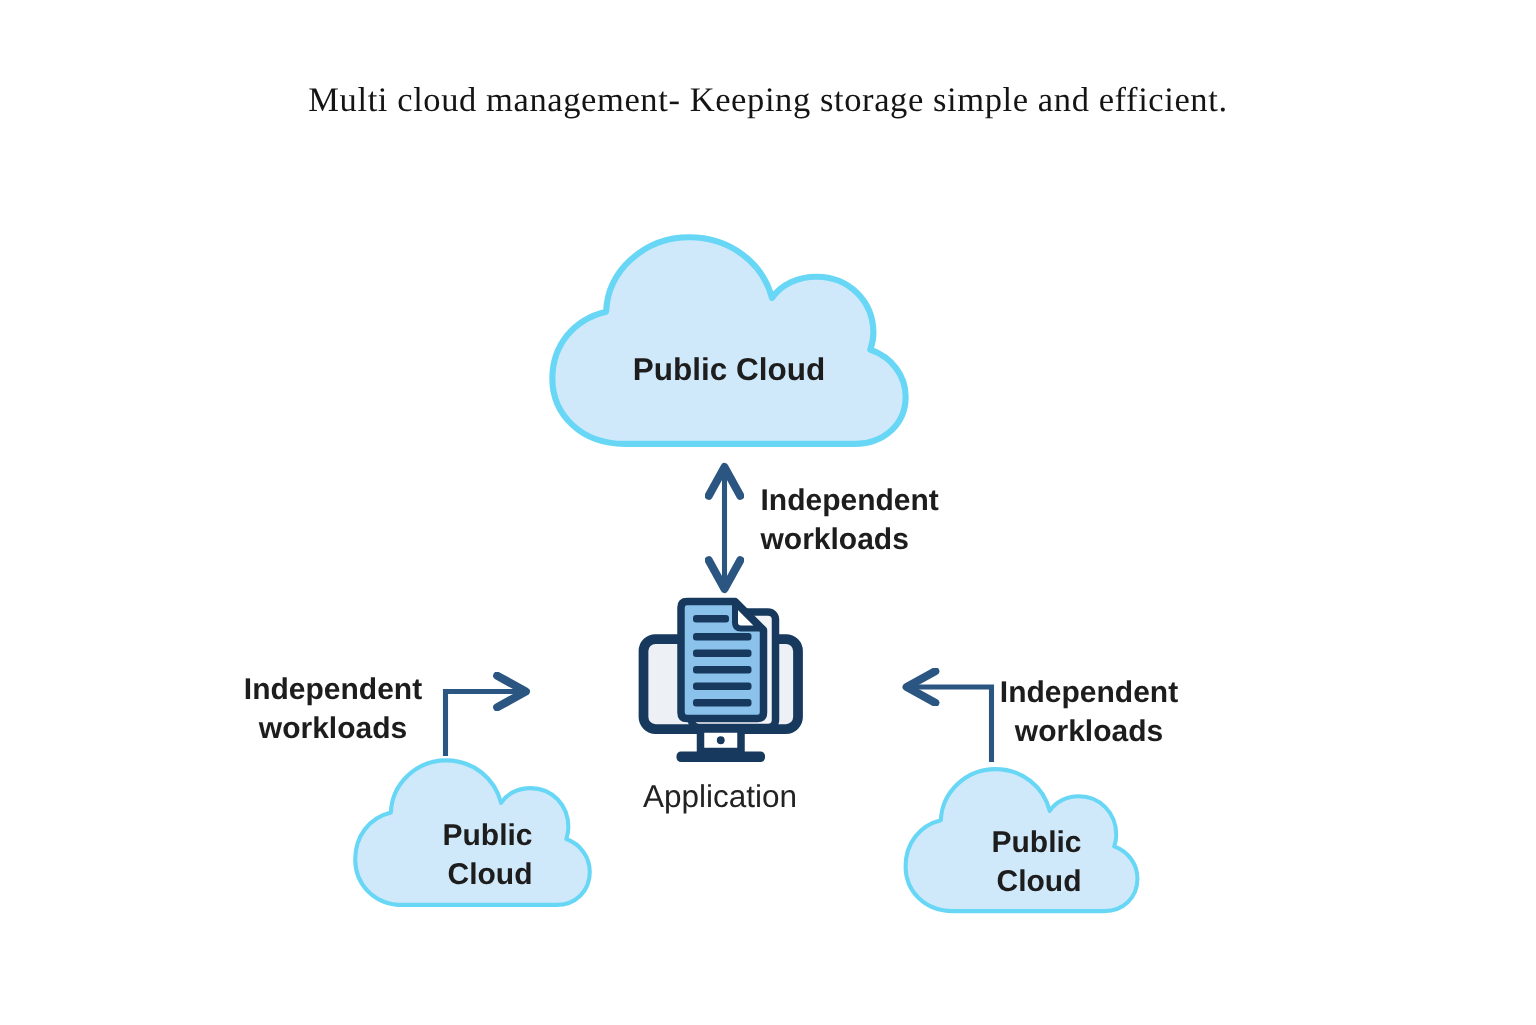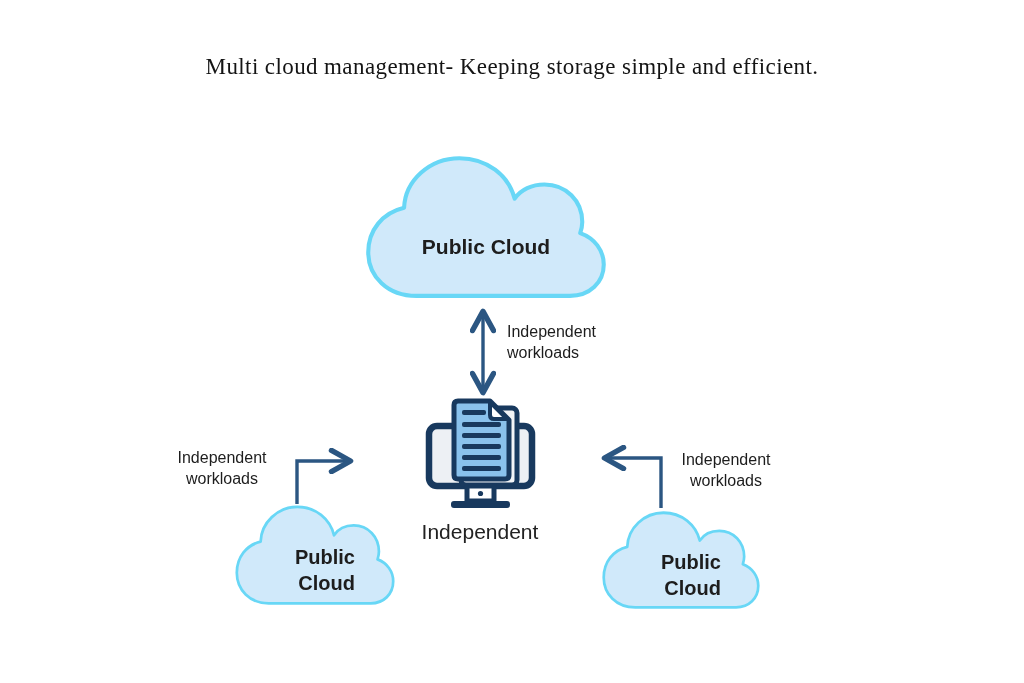--- a/index.html
+++ b/index.html
@@ -33,21 +33,21 @@
   .cloud-top{left:358px;top:144px;width:256px;height:160px;}
   .cloud-top .cloud-label{font-size:21px;padding-top:45px;}
   .cloud-left{left:230px;top:497px;width:170px;height:112px;}
   .cloud-right{left:597px;top:503px;width:168px;height:110px;}
   .cloud-small-label{font-size:20px;line-height:1.3;padding-top:34px;}
   .cloud-small-label span{display:inline-block;width:80px;}
   .arrows{position:absolute;inset:0;width:1024px;height:683px;pointer-events:none;}
   .arrow-line{stroke:var(--arrow);stroke-width:3.4;fill:none;}
   .arrow-head{stroke:var(--arrow);stroke-width:1.7;fill:none;stroke-linecap:round;stroke-linejoin:round;}
   .link-label{
-    position:absolute;color:var(--label-text);font-size:16px;font-weight:400;line-height:1.32;
+    position:absolute;color:var(--label-text);font-size:20px;font-weight:700;line-height:1.32;
   }
   .link-label-top{left:507px;top:321px;width:145px;text-align:left;}
   .link-label-left{left:156px;top:447px;width:132px;text-align:center;}
   .link-label-right{left:662px;top:449px;width:128px;text-align:center;}
   .link-label span{display:inline-block;width:120px;}
   .app-icon{position:absolute;left:424px;top:398px;width:113px;height:114px;}
   .app-icon svg{width:100%;height:100%;}
   .ico-outline{fill:var(--icon-outline);}
   .ico-screen{fill:var(--screen-fill);stroke:var(--icon-outline);stroke-width:6.5;}
   .ico-page-back{fill:var(--page-fill);stroke:var(--icon-outline);stroke-width:5;}
@@ -127,15 +127,15 @@
       <rect class="ico-outline" x="38" y="35" width="39" height="5" rx="2"></rect>
       <rect class="ico-outline" x="38" y="46" width="39" height="5" rx="2"></rect>
       <rect class="ico-outline" x="38" y="57" width="39" height="5" rx="2"></rect>
       <rect class="ico-outline" x="38" y="68" width="39" height="5" rx="2"></rect>
 
       <rect class="ico-stand" x="43" y="88" width="27" height="15"></rect>
       <circle class="ico-outline" cx="56.5" cy="95.5" r="2.6"></circle>
       <rect class="ico-outline" x="27" y="103" width="59" height="7" rx="3"></rect>
     </svg>
   </div>
-  <div class="app-label">Independent</div>
+  <div class="app-label">Application</div>
 
 </div>
 
 </body></html>

